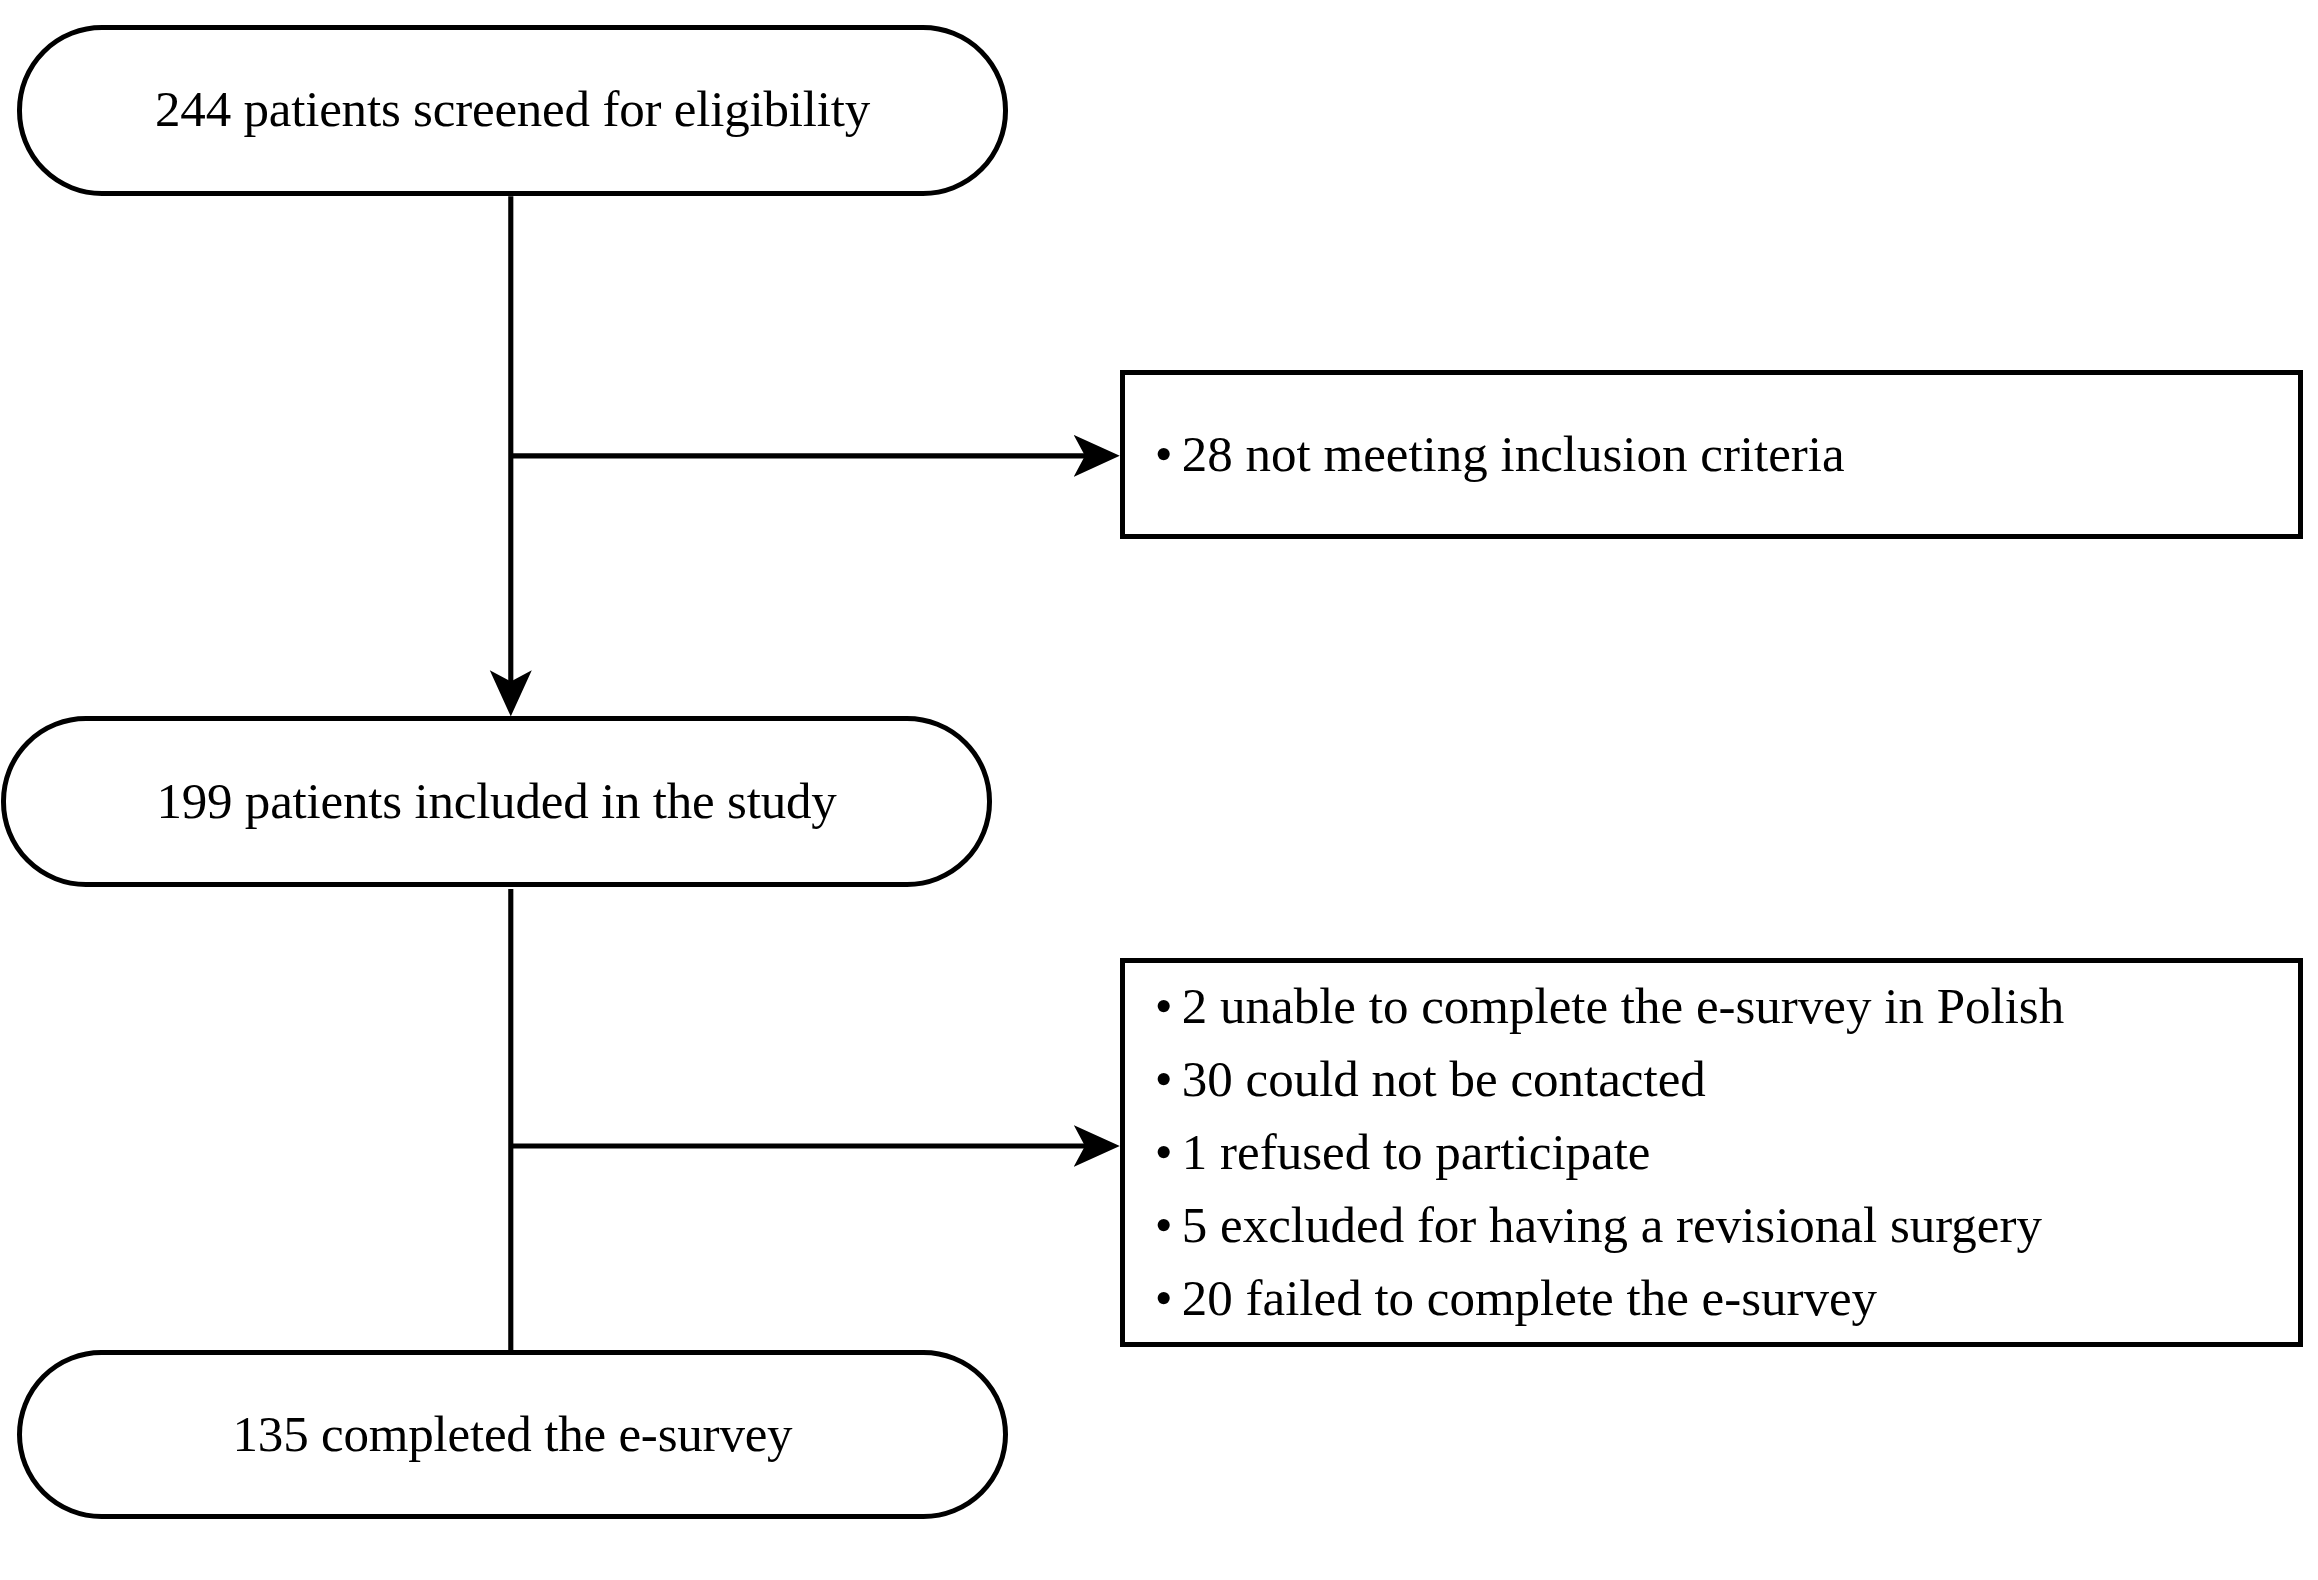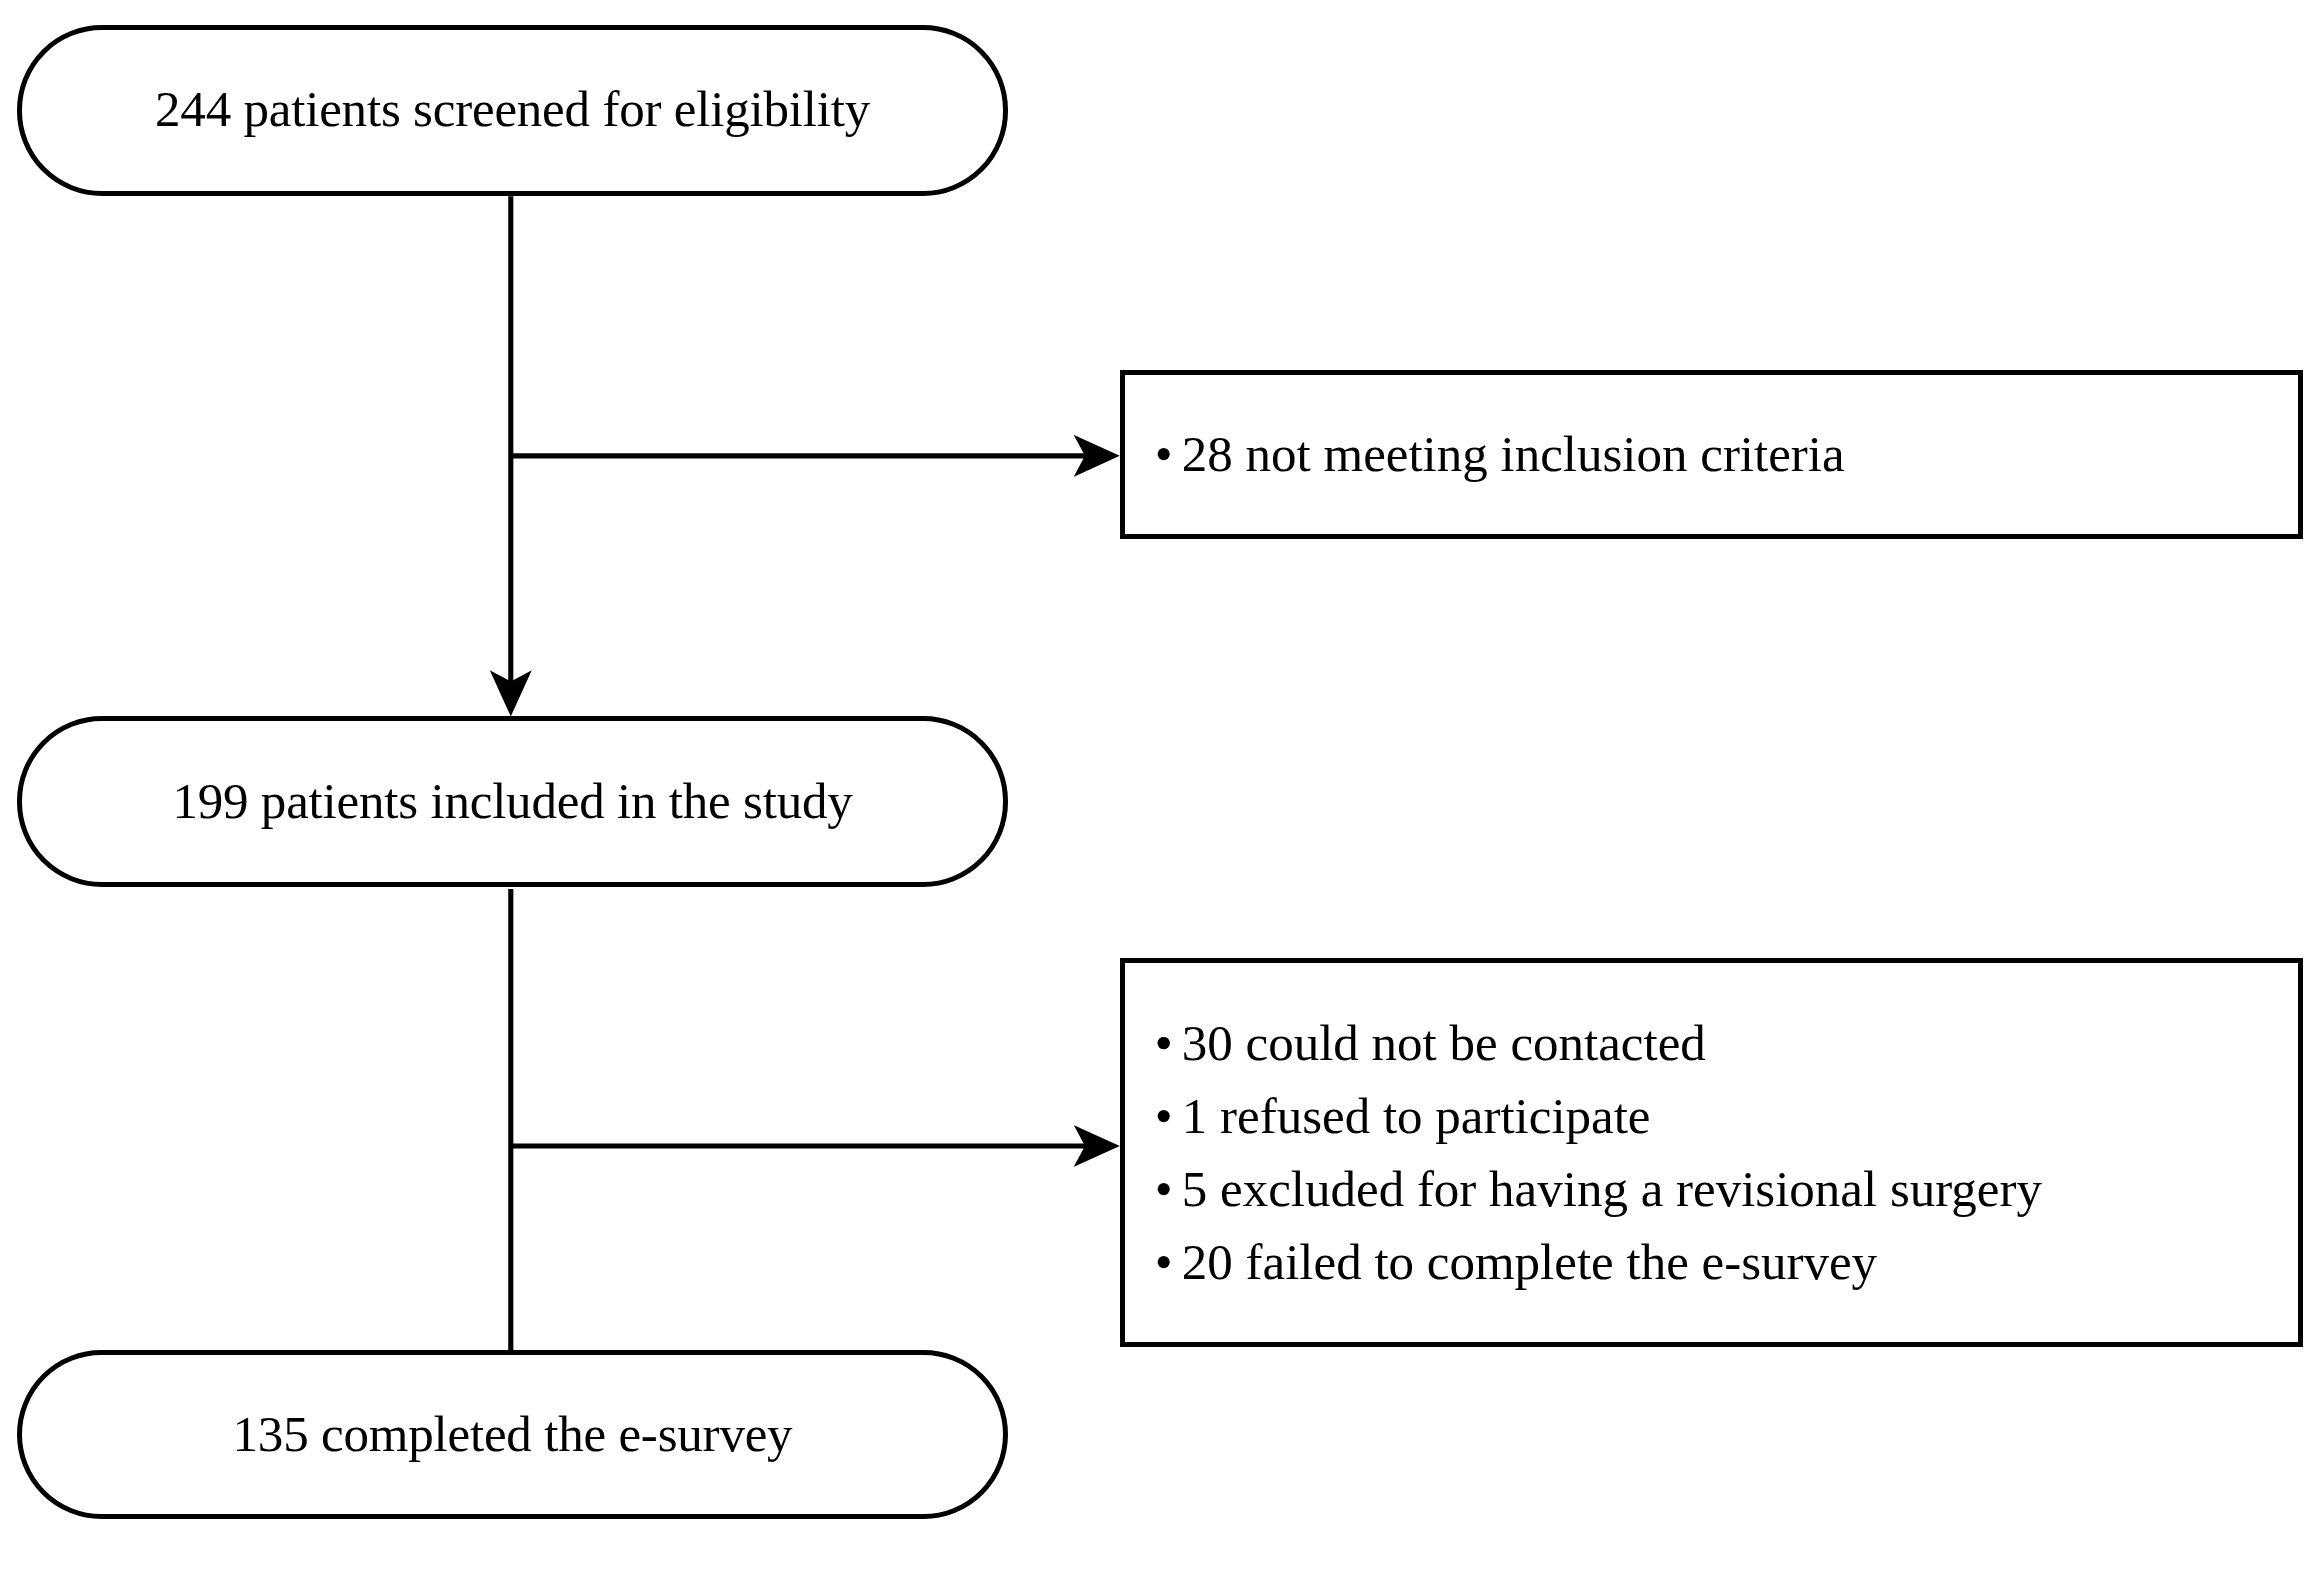--- a/index.html
+++ b/index.html
@@ -67,21 +67,21 @@
   }
   .excl-item .bullet-dot {
     position: absolute;
     left: -27px;
     top: 0;
     font-size: 51px;
     line-height: 73px;
   }
   
   #node-screened   { left: 17px;  top: 14.5px;   width: 991px; height: 171px; }
-  #node-included   { left: 17px;  top: 706px;  width: 991px; height: 171px; text-align: right; }
+  #node-included   { left: 1px;  top: 706px;  width: 991px; height: 171px; text-align: right; }
   #node-completed  { left: 17px;  top: 1340px; width: 991px; height: 169px; }
   #node-excluded-1 { left: 1120px; top: 360px;  width: 1183px; height: 169px; padding: 0 0 0 6.8px; }
   #node-excluded-2 { left: 1120px; top: 948px; width: 1183px; height: 389px; padding: 0 0 0 6.8px; }
   #node-excluded-1 .excl-item { line-height: 169px; }
   #node-excluded-1 .excl-item .bullet-dot { line-height: 169px; }
 </style>
 </head>
 <body>
 
 <div id="canvas">
@@ -114,21 +114,21 @@
     </ul>
   </div>
 
   <div id="node-included" class="node rounded">
     <span class="node-label">199 patients included in the study</span>
   </div>
 
   <div id="node-excluded-2" class="node rect">
     <ul class="excl-list">
       <li class="excl-item">
-        <span class="bullet-dot">•</span>
+        <span class="bullet-dot">•</span><span>2 unable to complete the e-survey in Polish</span>
       </li>
       <li class="excl-item">
         <span class="bullet-dot">•</span><span>30 could not be contacted</span>
       </li>
       <li class="excl-item">
         <span class="bullet-dot">•</span><span>1 refused to participate</span>
       </li>
       <li class="excl-item">
         <span class="bullet-dot">•</span><span>5 excluded for having a revisional surgery</span>
       </li>

